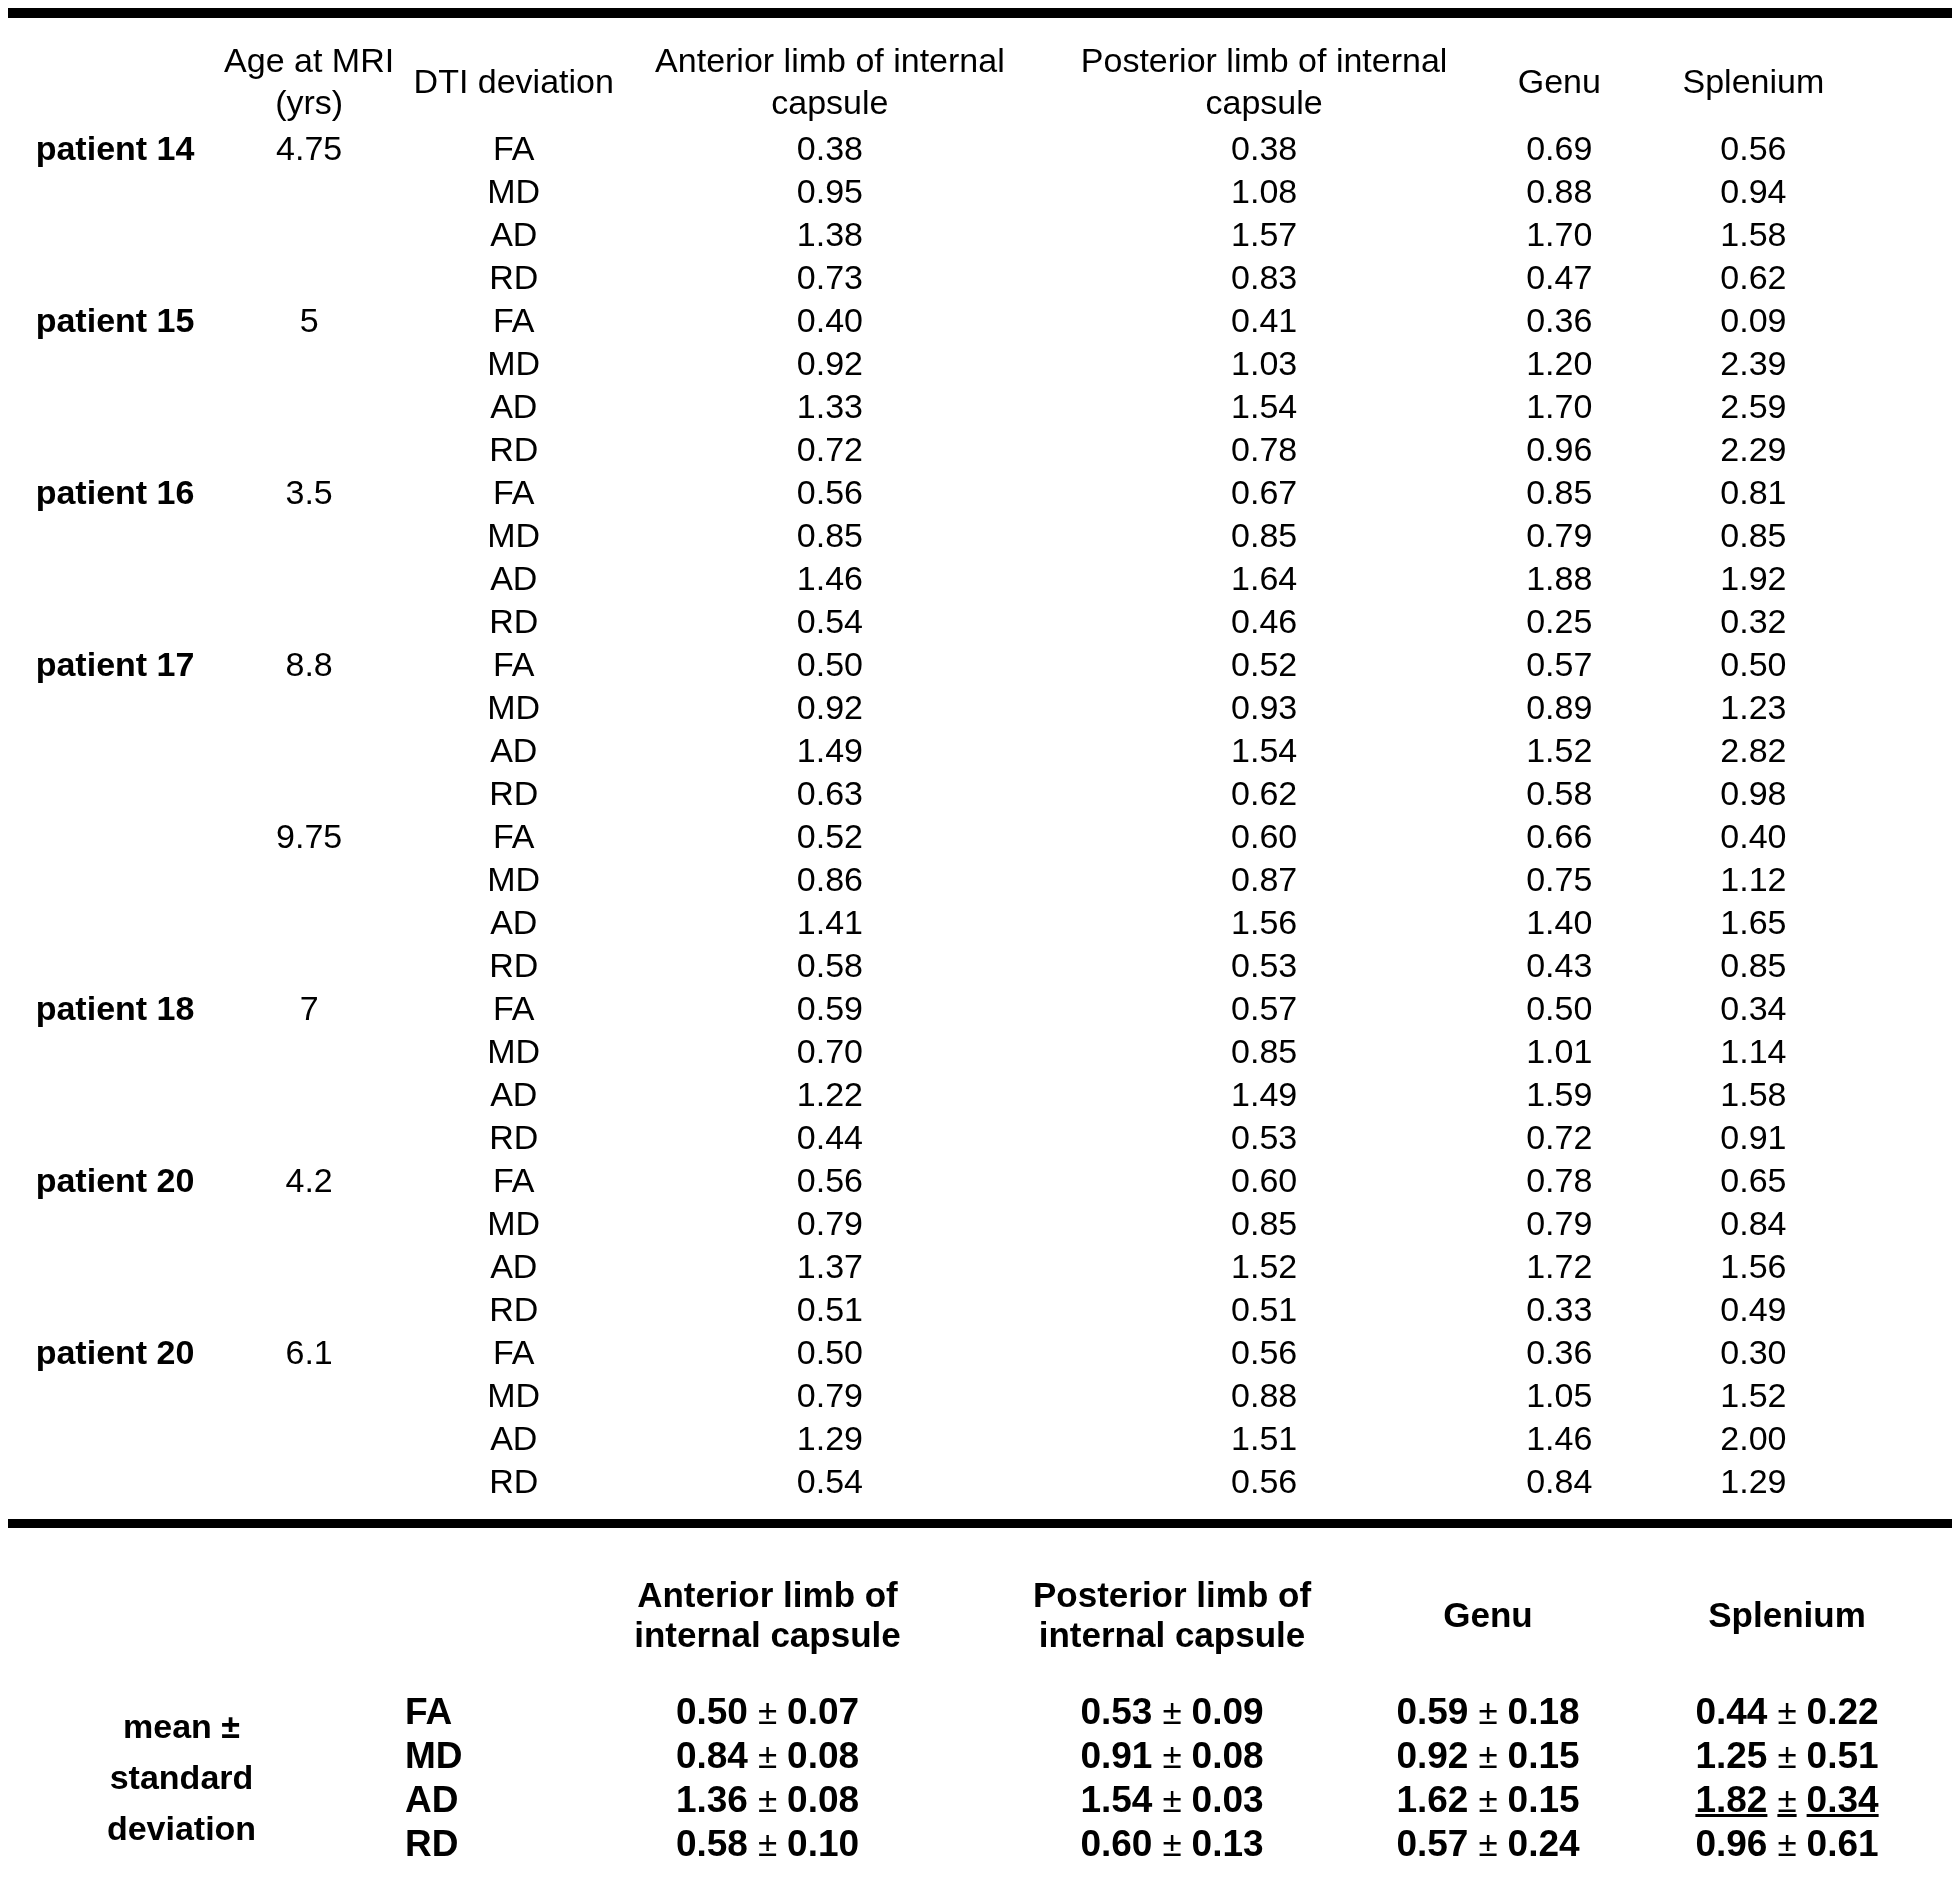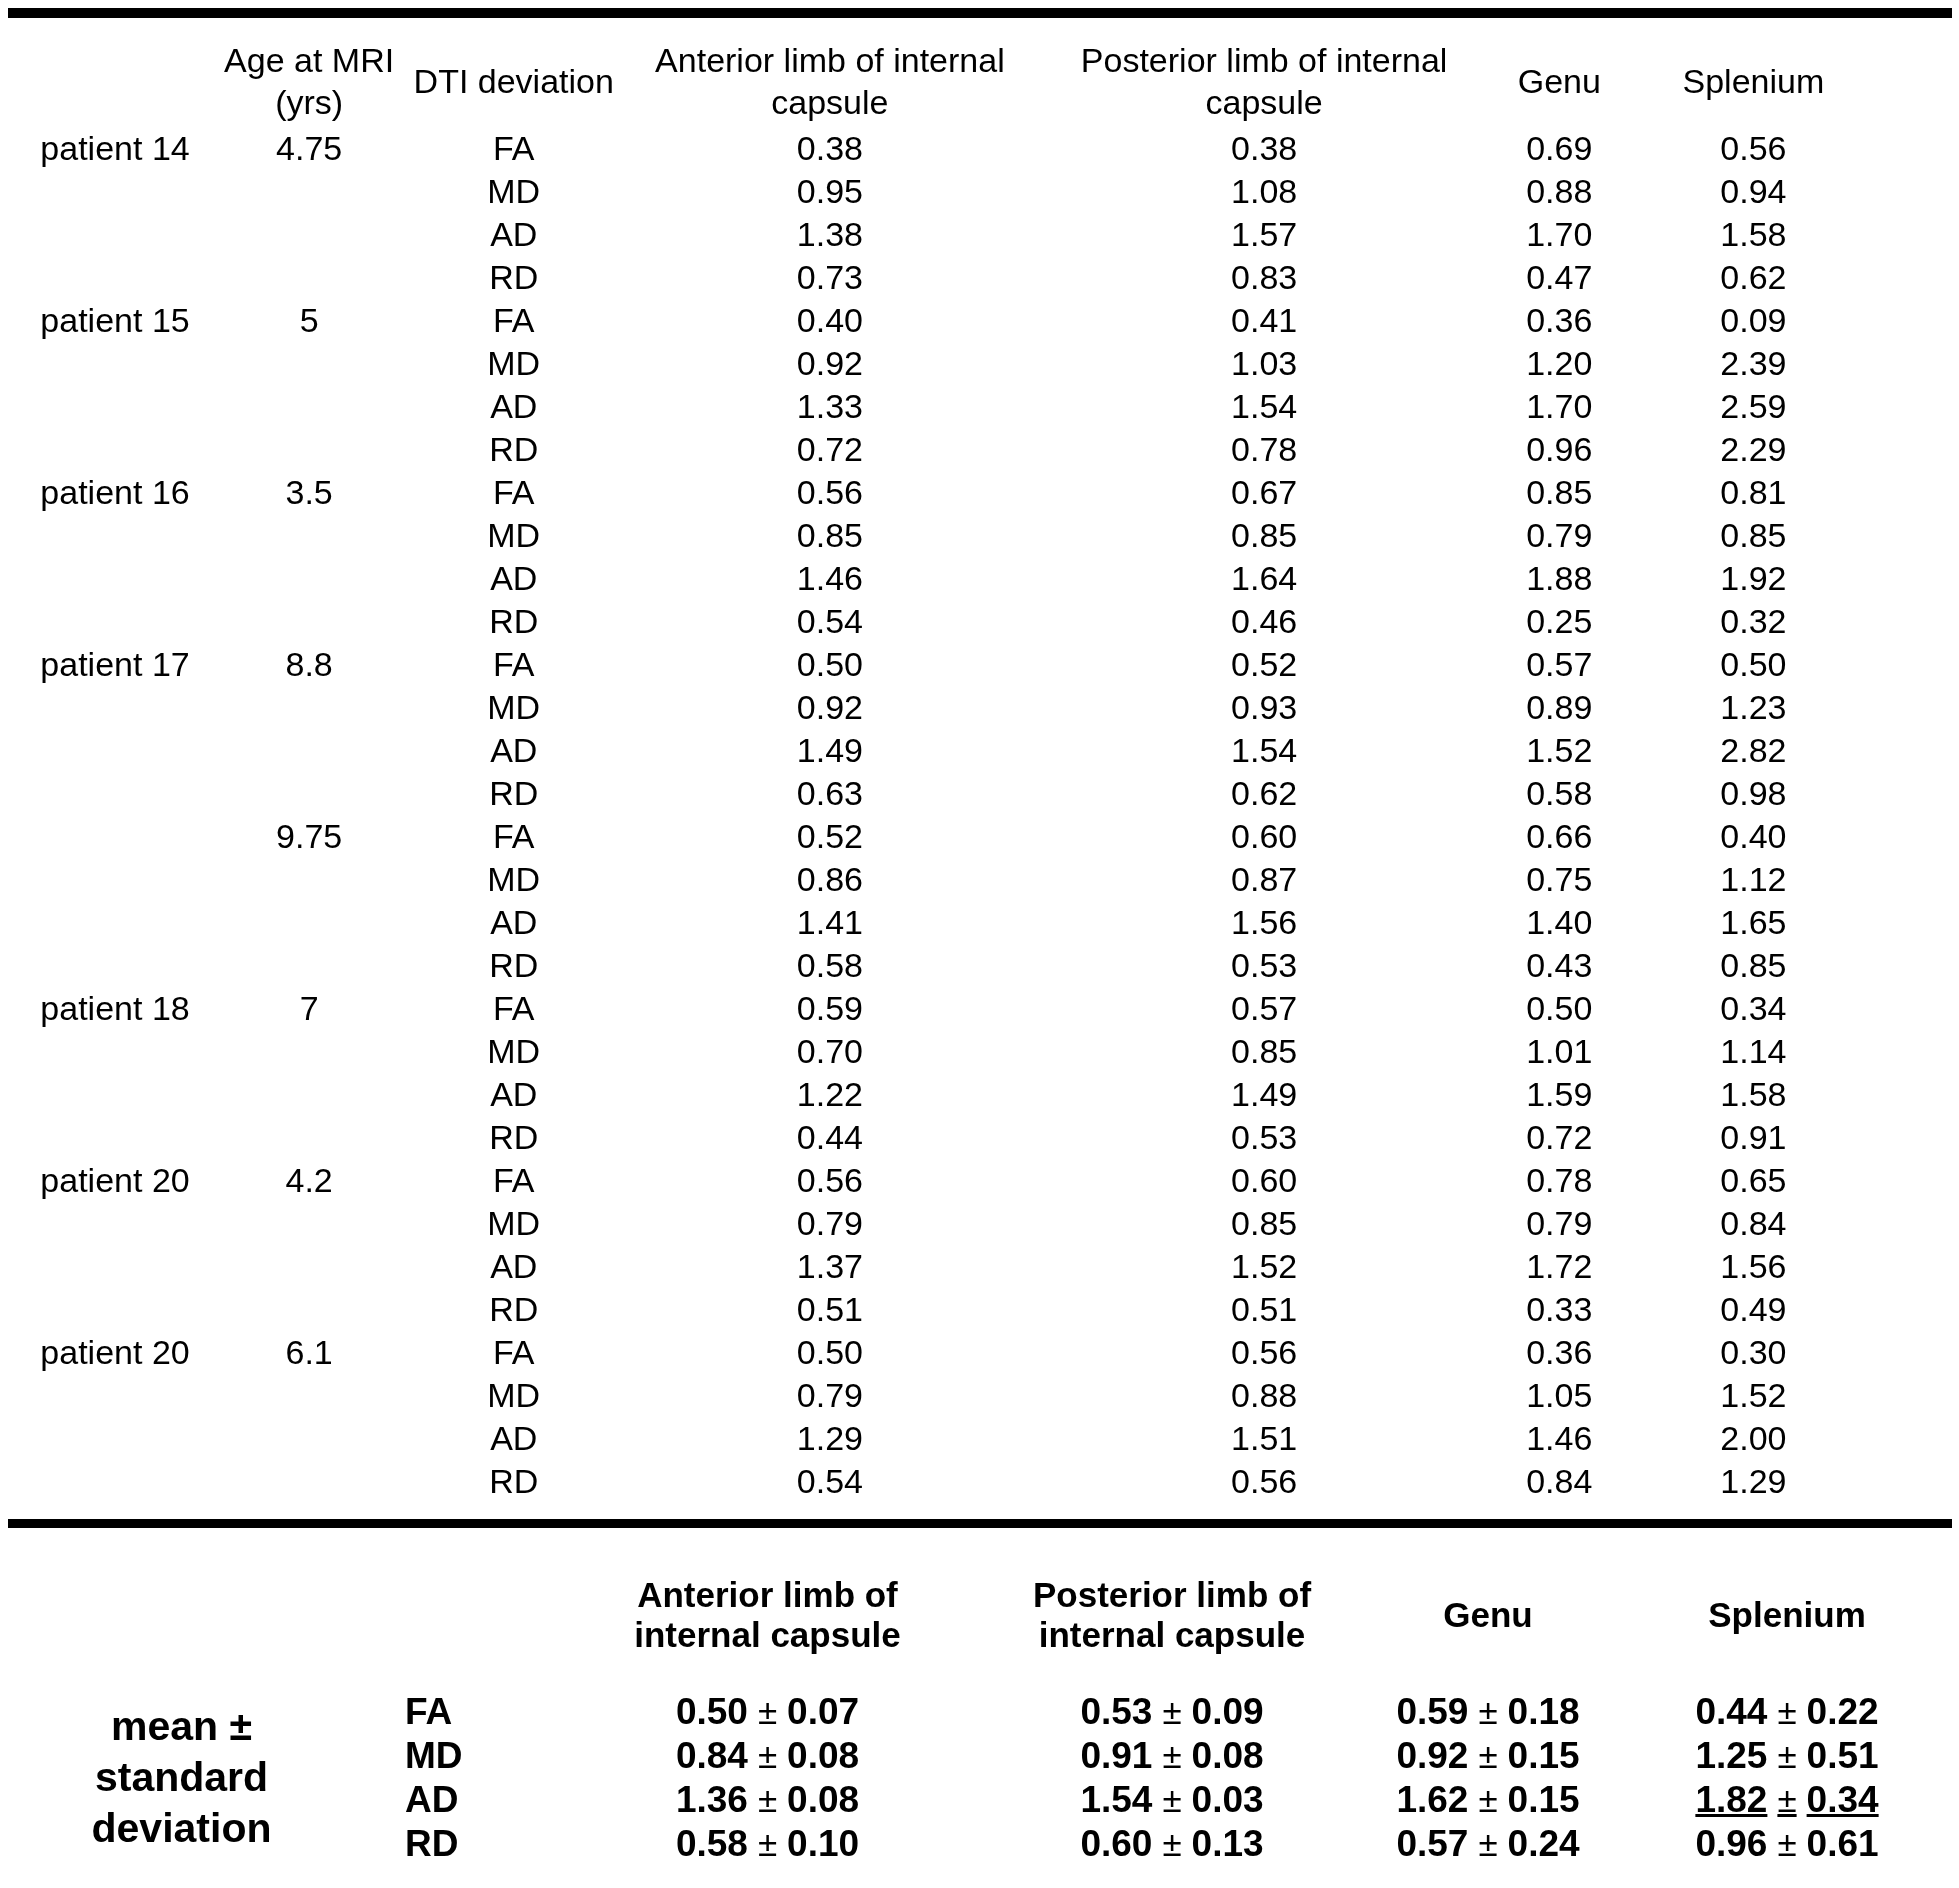--- a/index.html
+++ b/index.html
@@ -10,31 +10,31 @@
   .rule{background:#000;margin-left:8.4px;margin-right:8.4px;}
   .rule-top{margin-top:8.4px;height:10px;}
   .rule-mid{margin-top:5px;height:8.4px;}
   .rule-bottom{margin-top:25px;height:11.8px;}
 
   table.main{border-collapse:collapse;table-layout:fixed;width:1864px;margin:16px;}
   table.main th{font-weight:400;font-size:34px;line-height:42px;height:93px;
                 vertical-align:middle;text-align:center;padding:0;}
   table.main td{font-size:34px;height:43px;line-height:43px;padding:0;
                 text-align:center;white-space:nowrap;}
-  td.c-patient{text-align:left;padding-left:23.6px;vertical-align:top;}
+  td.c-patient{text-align:left;padding-left:23.6px;vertical-align:top;font-weight:bold;}
   td.c-age{vertical-align:top;}
 
   .summary{display:grid;
            grid-template-columns:363px 177px 455px 354px 278px 320px;
            grid-template-rows:81px 34px 44px 44px 44px 44px;
            margin-top:47px;}
   .s-head{font-weight:700;font-size:35px;line-height:40px;text-align:center;
           display:flex;align-items:center;justify-content:center;}
   .s-head .inner{max-width:337px;}
-  .s-label{font-weight:700;font-size:41px;line-height:51px;text-align:center;
+  .s-label{font-weight:700;font-size:34px;line-height:51px;text-align:center;
            display:flex;align-items:center;justify-content:center;}
   .s-label .inner{max-width:253px;}
   .s-param{font-weight:700;font-size:37px;display:flex;align-items:center;
            padding-left:42px;}
   .s-val{font-weight:700;font-size:37px;display:flex;align-items:center;
          justify-content:center;white-space:nowrap;}
   .s-val .pm{font-weight:400;font-size:35px;padding:0 10px;}
 </style>
 </head>
 <body>

